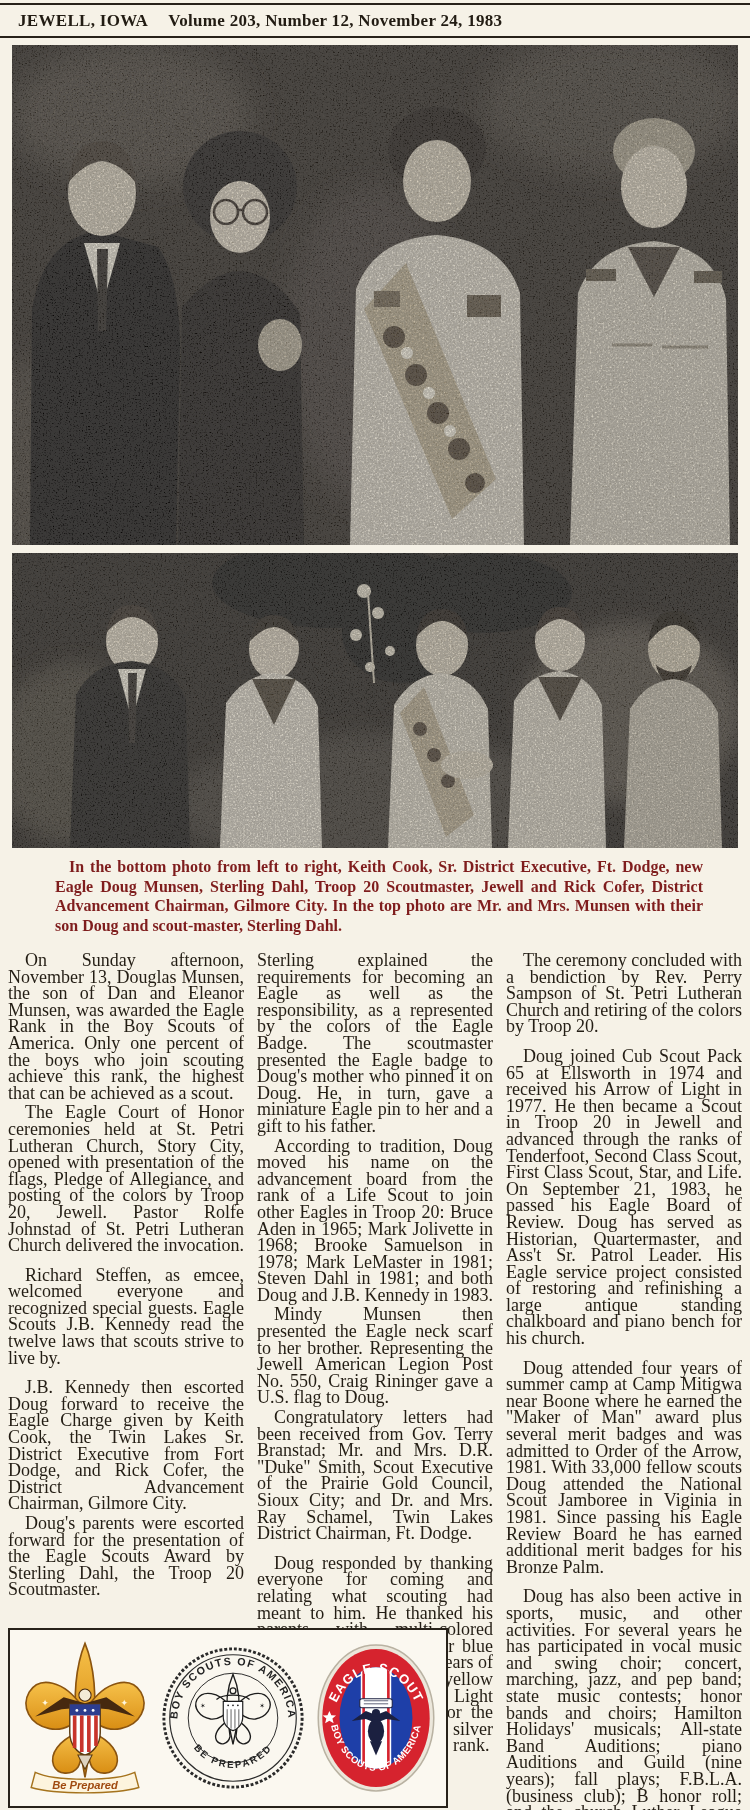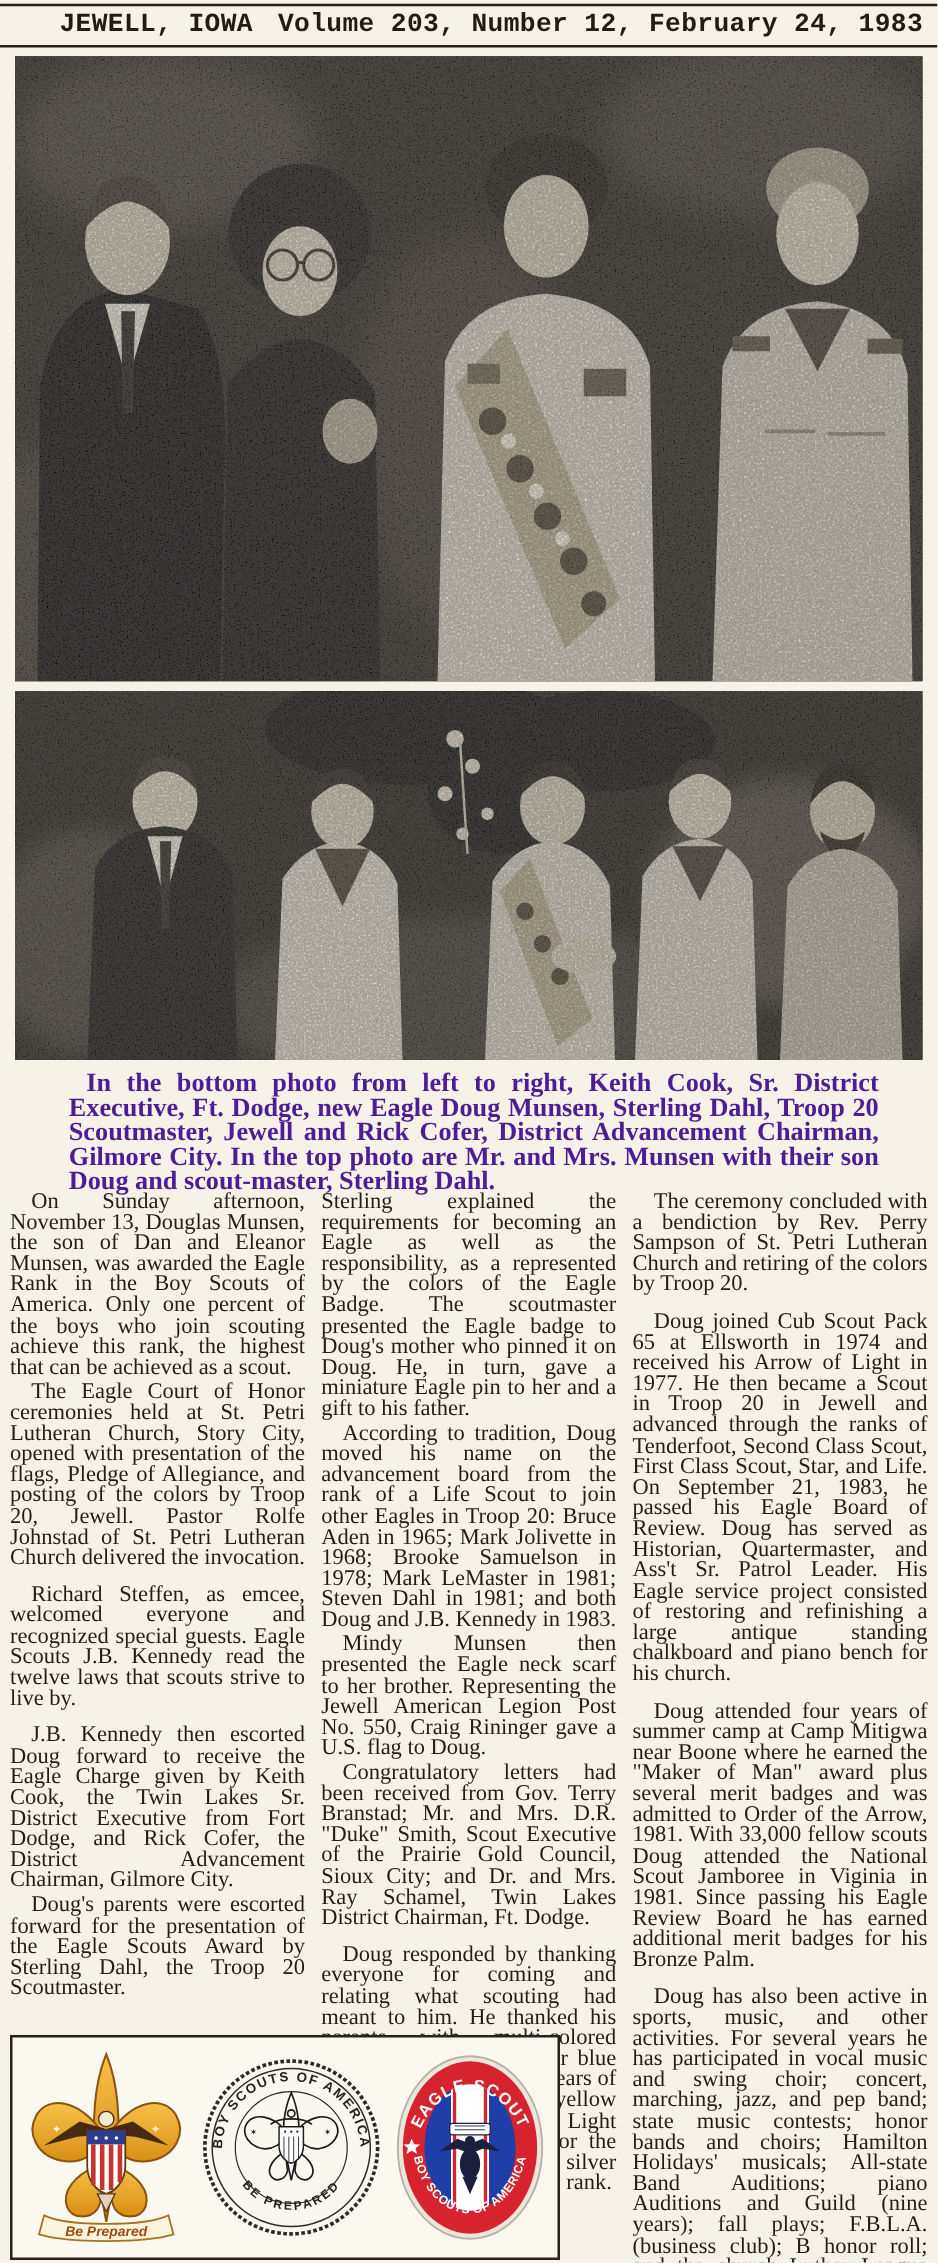--- a/index.html
+++ b/index.html
@@ -5,36 +5,35 @@
   html,body{margin:0;padding:0;}
   body{
     width:750px;height:1810px;position:relative;overflow:hidden;
     background:#f6f2e7;color:#221c13;
     font-family:"Liberation Serif","DejaVu Serif",serif;
   }
   
   .masthead{
     position:absolute;top:3px;left:0;width:750px;height:31px;
     border-top:2.5px solid #28221a;border-bottom:2.5px solid #28221a;
-    display:flex;align-items:center;justify-content:center;gap:20px;
-    font-weight:bold;font-size:21px;letter-spacing:.3px;
+    display:flex;align-items:center;justify-content:flex-start;gap:20px;
+    font-weight:bold;font-size:17px;letter-spacing:.3px;
     transform:none;
-    font-family:Liberation Mono, monospace;
   }
   .masthead .shift{display:flex;gap:20px;transform:translateX(18px);}
   
   .photo{position:absolute;left:12px;width:726px;background:#241e17;}
   .photo svg{display:block;width:100%;height:100%;}
   #photo-top{top:45px;height:500px;}
   #photo-bottom{top:553px;height:295px;}
   
   .caption{
     position:absolute;top:857px;left:55px;width:648px;
-    font-weight:bold;font-size:21px;line-height:19.5px;
-    text-align:justify;text-indent:14px;color:#4c1d95;
+    font-weight:bold;font-size:16px;line-height:19.5px;
+    text-align:justify;text-indent:14px;color:#7f1d1d;
   }
   
   .article{
     position:absolute;top:952px;left:8px;width:734px;
     display:flex;gap:13px;
   }
   .col{
     width:236px;font-size:18px;line-height:16.6px;
     text-align:justify;color:#231d14;
   }
@@ -50,21 +49,21 @@
     overflow:hidden;
   }
   .logo-box svg{display:block;}
 </style>
 </head>
 <body>
 
 <div class="masthead">
   <span class="shift">
     <span>JEWELL, IOWA</span>
-    <span>Volume 203, Number 12, February 24, 1983</span>
+    <span>Volume 203, Number 12, November 24, 1983</span>
   </span>
 </div>
 
 <div class="photo" id="photo-top">
 <svg viewBox="0 0 726 500" preserveAspectRatio="none" role="img">
   <defs>
     <filter id="blur1">
           <feGaussianBlur stdDeviation="14"></feGaussianBlur>
         </filter>
     <filter id="nB" x="0%" y="0%" width="100%" height="100%">

